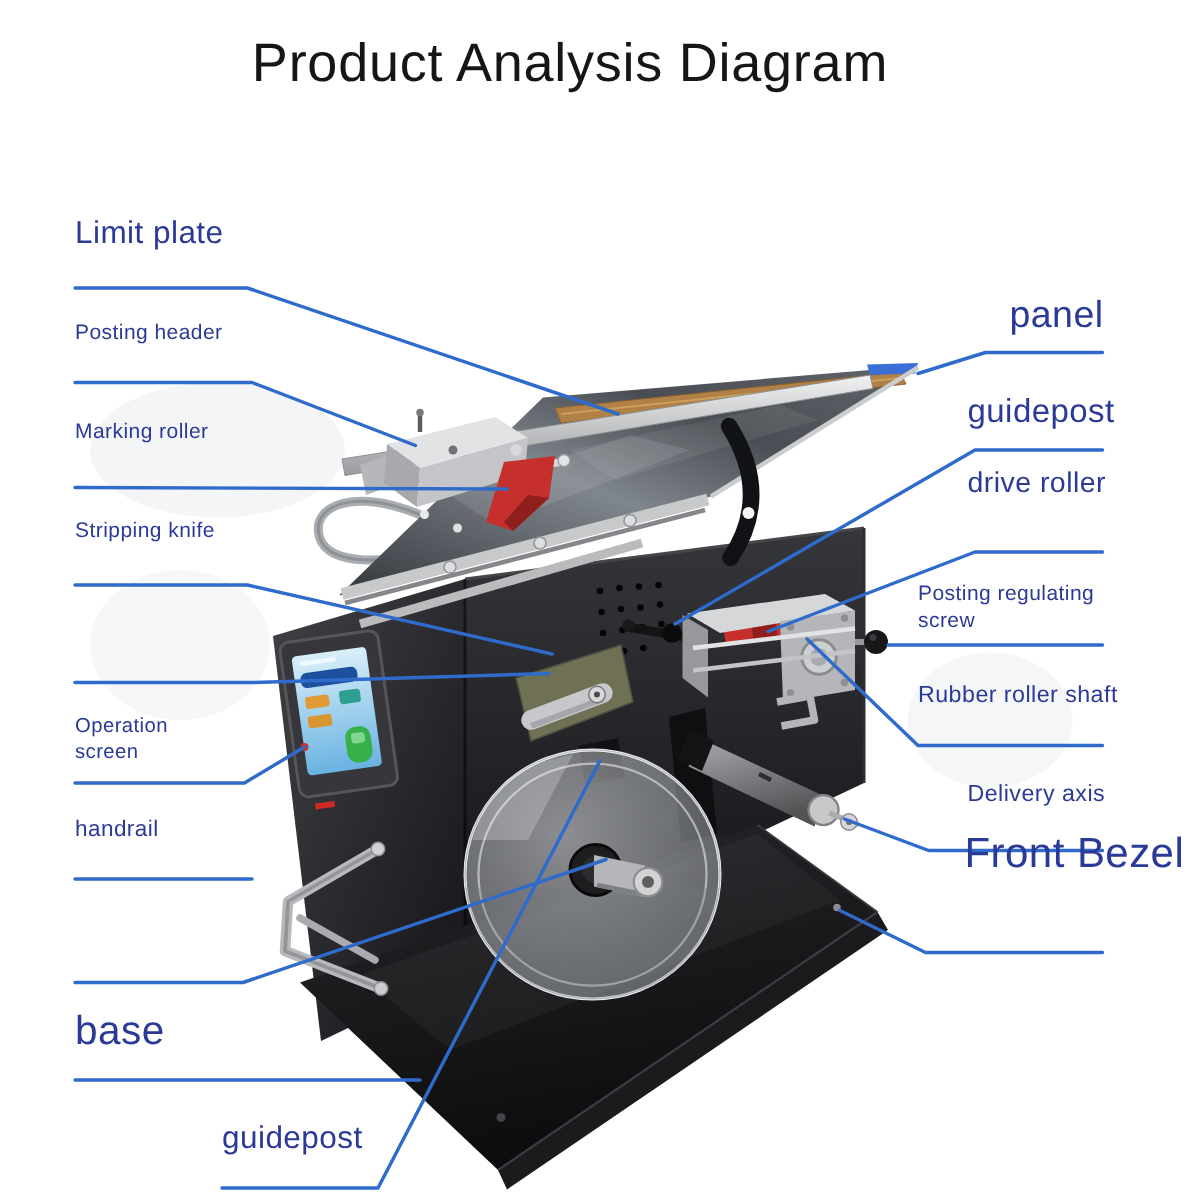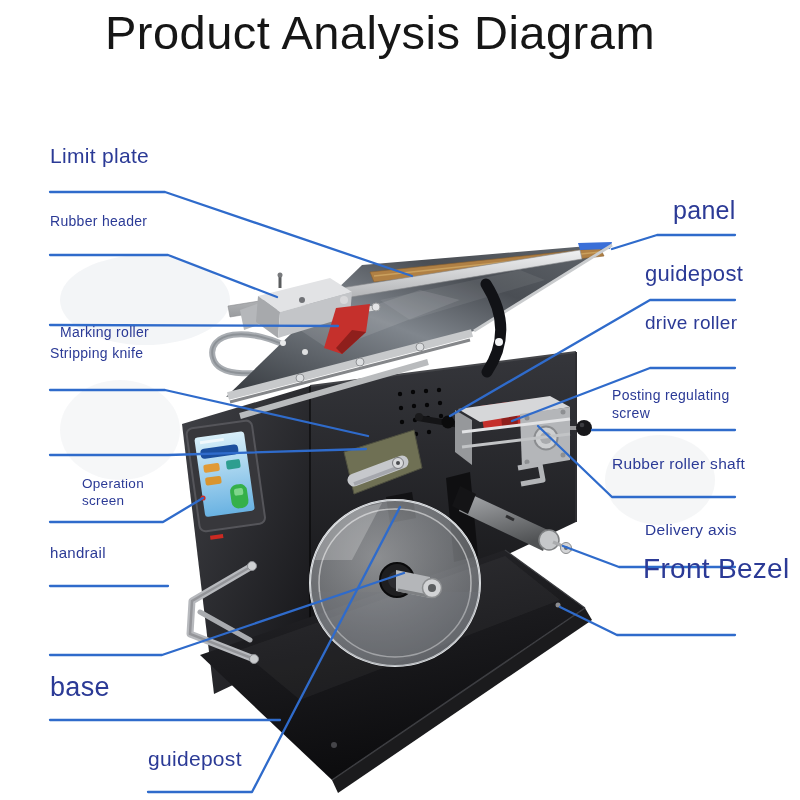--- a/index.html
+++ b/index.html
@@ -2,29 +2,29 @@
 <html style="--label-color: #2b3a96; --leader-color: #2f6bcb;"><head>
 <meta charset="utf-8">
 <style>
   html,body{margin:0;padding:0;background:#fff;}
   #stage{position:relative;width:800px;height:800px;overflow:hidden;background:#ffffff;
          font-family:"Liberation Sans",sans-serif;}
   svg{display:block;}
   #machine-svg{position:absolute;left:0;top:0;z-index:1;}
   #leader-svg{position:absolute;left:0;top:0;z-index:2;pointer-events:none;}
   .leader{fill:none;stroke:var(--leader-color,#2f6bcb);stroke-width:2.3;stroke-linecap:round;stroke-linejoin:round;}
-  #page-title{position:absolute;left:0;top:5px;width:760px;text-align:center;z-index:3;
-              font-size:47px;font-weight:400;color:#161616;letter-spacing:.5px;}
+  #page-title{position:absolute;left:0;top:21px;width:760px;text-align:center;z-index:3;
+              font-size:36px;font-weight:400;color:#161616;letter-spacing:.5px;}
   .lbl{position:absolute;z-index:3;color:var(--label-color,#2b3a96);letter-spacing:.3px;line-height:1.25;}
   .lbl-limit-plate{left:50px;top:143px;font-size:21px;}
   .lbl-posting-header{left:50px;top:213px;font-size:14px;}
-  .lbl-marking-roller{left:60px;top:279px;font-size:14px;margin-top:45px;}
+  .lbl-marking-roller{left:50px;top:279px;font-size:14px;}
   .lbl-stripping-knife{left:50px;top:345px;font-size:14px;}
   .lbl-pressure-label-plate{left:50px;top:406px;font-size:13.5px;width:110px;}
-  .lbl-operation-screen{left:50px;top:476px;font-size:13.5px;width:85px;margin-left:32px;}
+  .lbl-operation-screen{left:50px;top:476px;font-size:13.5px;width:85px;}
   .lbl-handrail{left:50px;top:544px;font-size:15px;}
   .lbl-paper-axis{left:50px;top:608px;font-size:22px;}
   .lbl-base{left:50px;top:671px;font-size:27px;}
   .lbl-guidepost-bottom{left:148px;top:746px;font-size:21px;}
   .lbl-panel{left:673px;top:195px;font-size:25px;}
   .lbl-guidepost-right{left:645px;top:260px;font-size:22px;}
   .lbl-drive-roller{left:645px;top:311px;font-size:19px;}
   .lbl-pressure-regulating-screw{left:612px;top:387px;font-size:14px;width:150px;}
   .lbl-rubber-roller-shaft{left:612px;top:454px;font-size:15.5px;}
   .lbl-delivery-axis{left:645px;top:520px;font-size:15.5px;}
@@ -266,21 +266,21 @@
     <polyline class="leader" points="735,235 657,235 612,249"></polyline>
     <polyline class="leader" points="735,300 650,300 450,416"></polyline>
     <polyline class="leader" points="735,368 650,368 512,421"></polyline>
     <polyline class="leader" points="735,430 592,430"></polyline>
     <polyline class="leader" points="735,497 612,497 538,426"></polyline>
     <polyline class="leader" points="735,567 619,567 563,546"></polyline>
     <polyline class="leader" points="735,635 617,635 560,607"></polyline>
   </svg>
 
   <div class="lbl lbl-limit-plate">Limit plate</div>
-  <div class="lbl lbl-posting-header">Rubber header</div>
+  <div class="lbl lbl-posting-header">Posting header</div>
   <div class="lbl lbl-marking-roller">Marking roller</div>
   <div class="lbl lbl-stripping-knife">Stripping knife</div>
   <div class="lbl lbl-operation-screen">Operation screen</div>
   <div class="lbl lbl-handrail">handrail</div>
   <div class="lbl lbl-base">base</div>
   <div class="lbl lbl-guidepost-bottom">guidepost</div>
 
   <div class="lbl lbl-panel">panel</div>
   <div class="lbl lbl-guidepost-right">guidepost</div>
   <div class="lbl lbl-drive-roller">drive roller</div>

